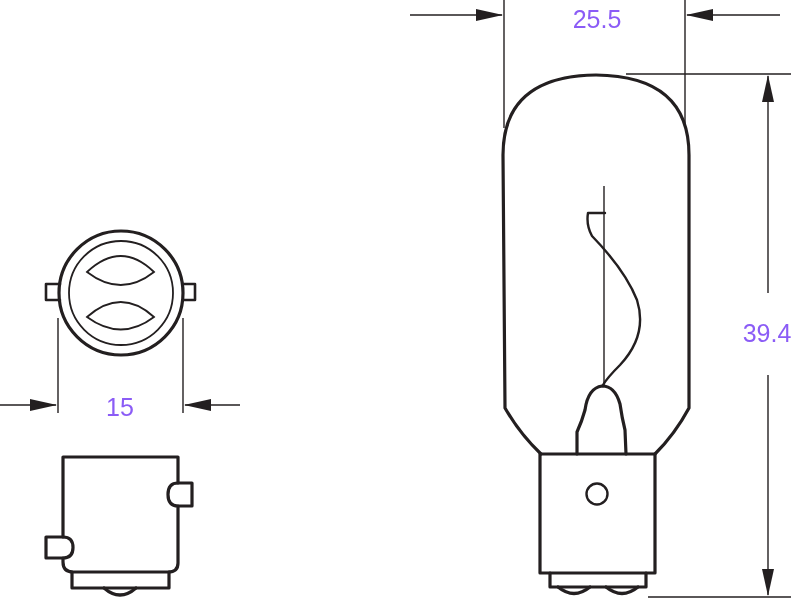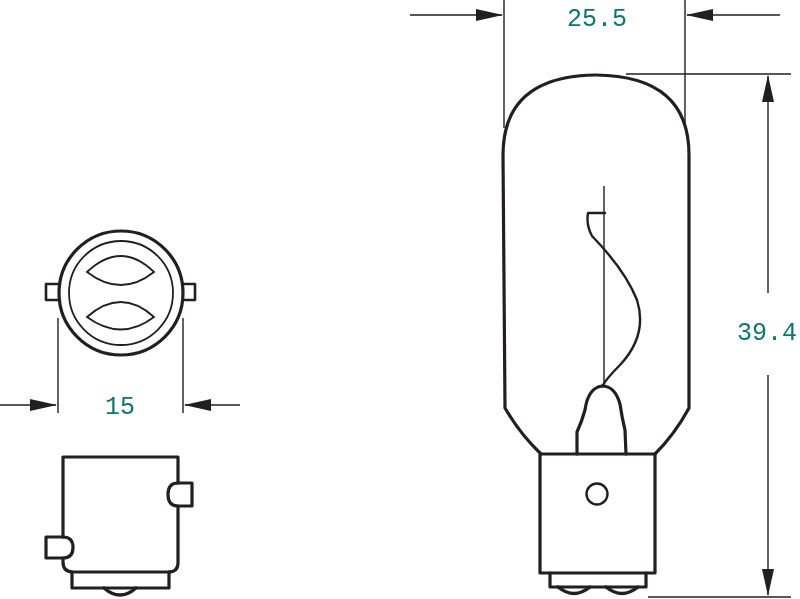--- a/index.html
+++ b/index.html
@@ -1,18 +1,18 @@
 <!DOCTYPE html>
 <html><head>
 <meta charset="utf-8">
 <style>
   html, body { margin: 0; padding: 0; background: #ffffff; }
   body { width: 800px; height: 599px; position: relative; overflow: hidden; font-family: "Liberation Sans", sans-serif; }
   #stage { position: absolute; left: 0; top: 0; width: 800px; height: 599px; }
-  .dimtext { position: absolute; font-family: Liberation Mono, monospace; font-size: 25px; color: #0f766e; line-height: 1; white-space: nowrap; transform: translate(-50%, -50%); }
+  .dimtext { position: absolute; font-family: Liberation Sans, sans-serif; font-size: 25px; color: #8b5cf6; line-height: 1; white-space: nowrap; transform: translate(-50%, -50%); }
   svg .thick { stroke: #231f20; stroke-width: 3.2; fill: none; stroke-linejoin: round; stroke-linecap: round; }
   svg .thin { stroke: #231f20; stroke-width: 1.4; fill: none; }
   svg .arrow { fill: #231f20; stroke: none; }
 </style>
 </head>
 <body>
 
 <div id="stage">
 <svg width="800" height="599" viewBox="0 0 800 599" xmlns="http://www.w3.org/2000/svg">
 

